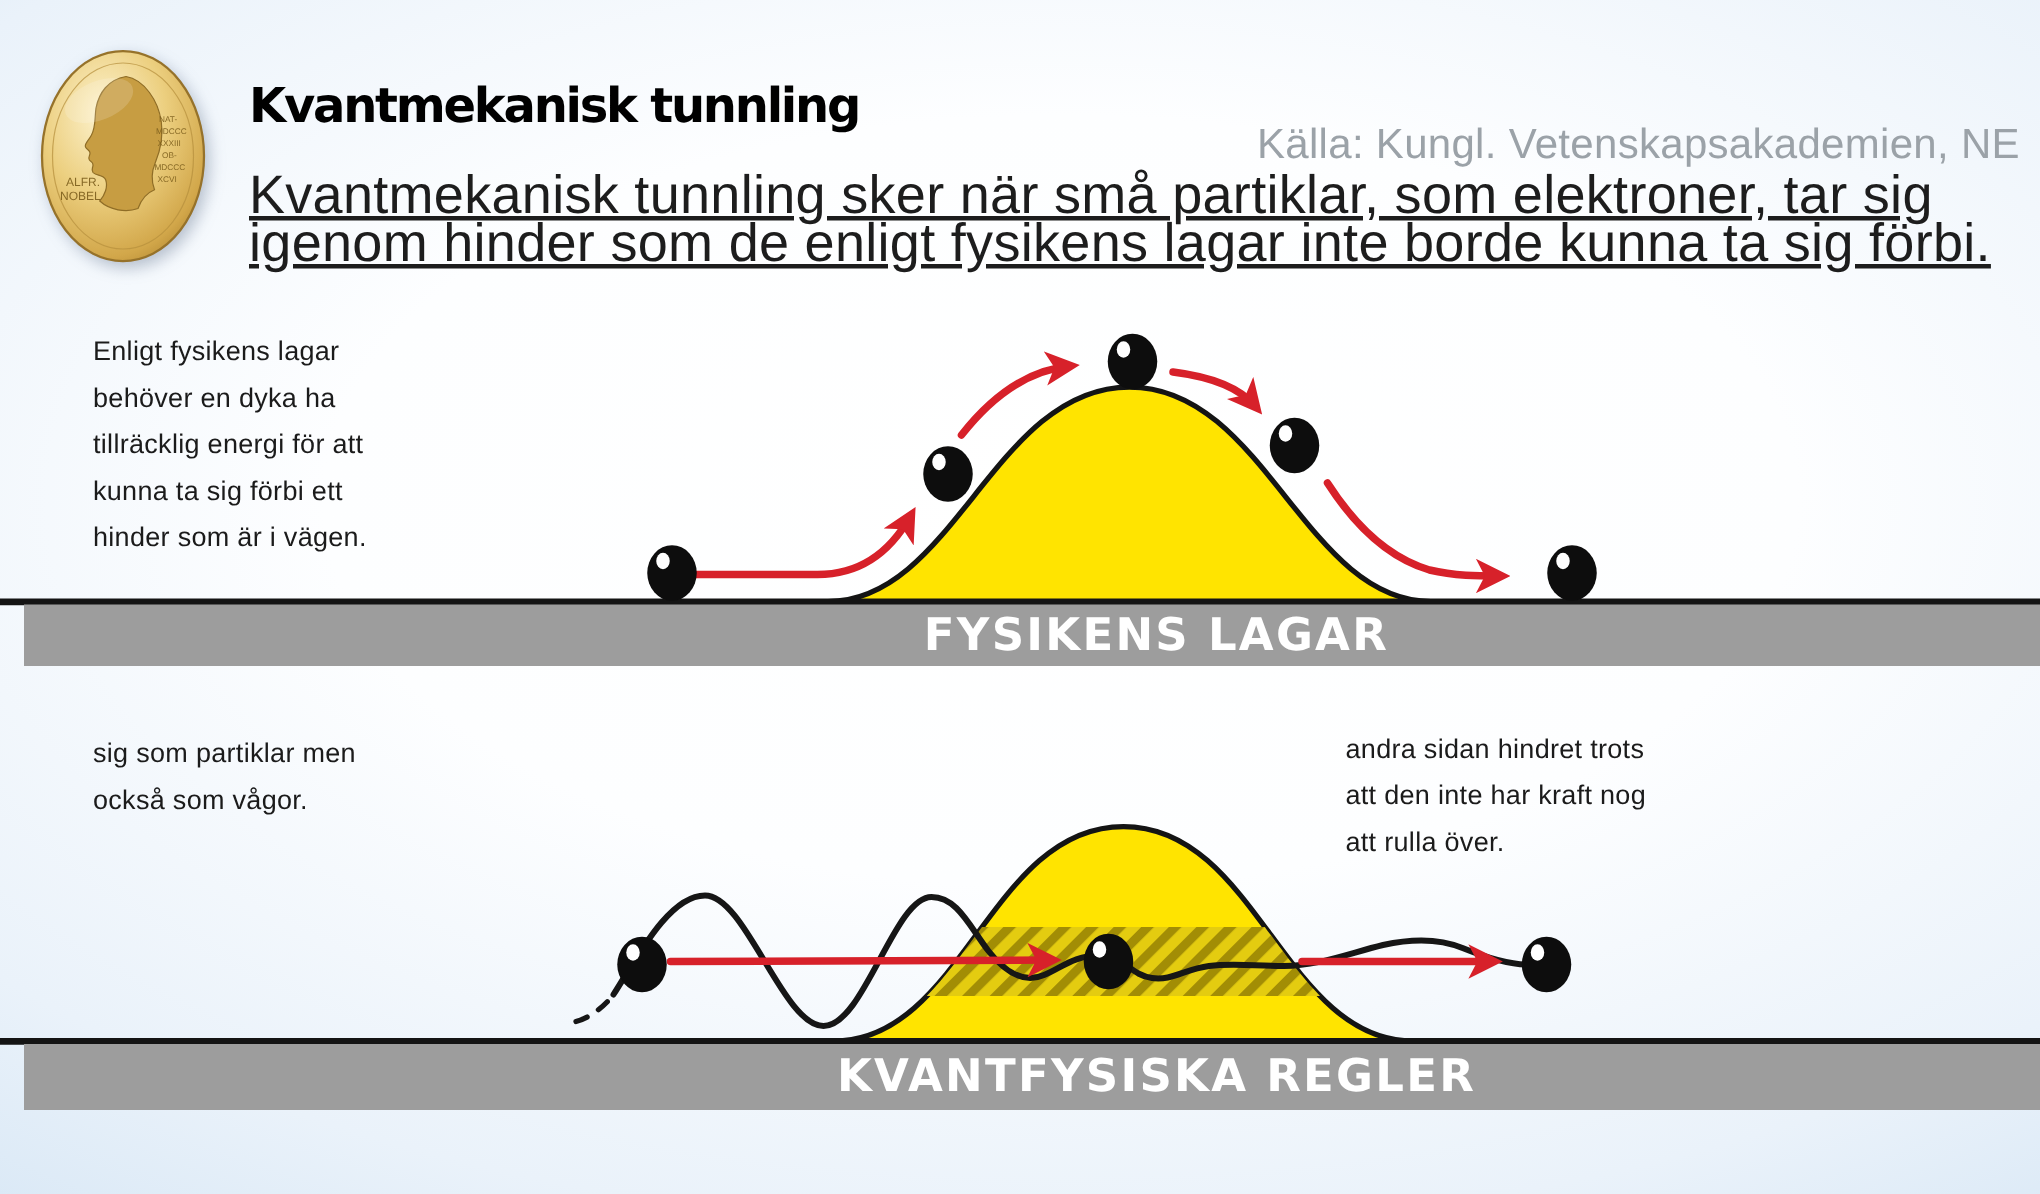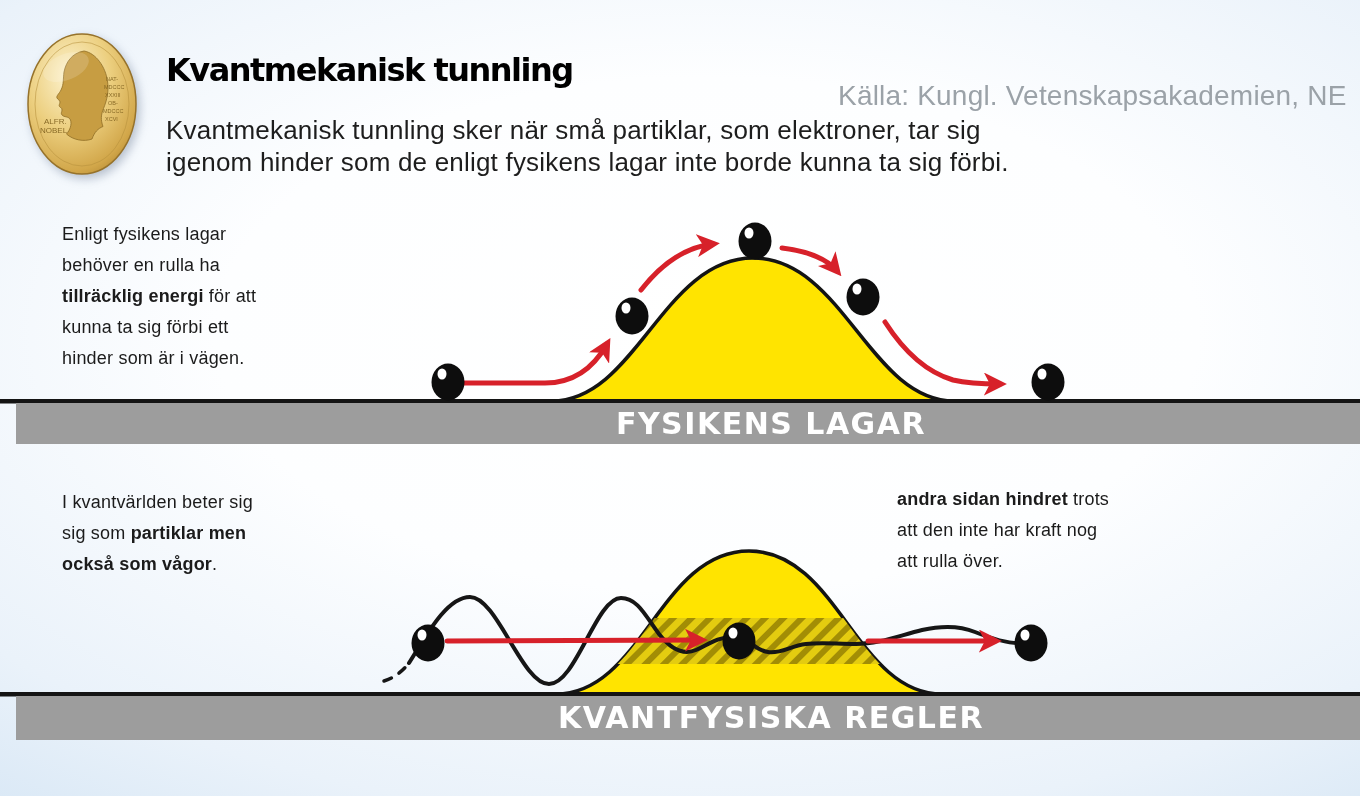--- a/index.html
+++ b/index.html
@@ -16,26 +16,26 @@
     position:relative;width:1360px;height:796px;overflow:hidden;
     background:radial-gradient(ellipse 95% 85% at 52% 42%, #ffffff 0%, #fdfeff 38%, #eaf2fa 72%, #cfe2f3 100%);
   }
   
   .medal{position:absolute;left:26px;top:28px;width:112px;height:150px;
          filter:drop-shadow(3px 4px 5px rgba(70,90,120,.35));}
   .mtxt{font-family:"Liberation Sans",sans-serif;fill:#7d5f1d;opacity:.9;}
   .title{position:absolute;left:166px;top:54px;font-family:"DejaVu Sans","Liberation Sans",sans-serif;
          font-weight:700;font-size:32px;line-height:1;letter-spacing:-1.5px;color:#000;}
   .source{position:absolute;left:838px;top:80px;font-size:28px;color:var(--source-gray);letter-spacing:.2px;}
-  .intro{position:absolute;left:166px;top:114px;font-size:26px;line-height:32px;color:#1d1d1d;letter-spacing:.2px;}
+  .intro{position:absolute;left:166px;top:114px;font-size:36px;line-height:32px;color:#1d1d1d;letter-spacing:.2px;text-decoration:underline;}
   .intro div{white-space:nowrap;}
   
   .copy{position:absolute;font-size:18px;line-height:31px;color:#1b1b1b;letter-spacing:.2px;}
   .copy div{white-space:nowrap;}
-  .copy .b{font-weight:700;}
+  .copy .b{font-weight:400;}
   .copy-classical{left:62px;top:219px;}
   .copy-quantum-left{left:62px;top:487px;}
   .copy-quantum-right{left:897px;top:484px;}
   
   .bar{position:absolute;left:16px;width:1360px;background:var(--bar-gray);}
   .bar1{top:403px;height:41px;}
   .bar2{top:696px;height:44px;}
   .bar-label{display:block;text-align:center;transform:translateX(75px);color:#fff;
              font-family:"DejaVu Sans","Liberation Sans",sans-serif;font-weight:700;
              font-size:30px;letter-spacing:1.5px;}
@@ -170,27 +170,26 @@
 
   <h1 class="title">Kvantmekanisk tunnling</h1>
   <span class="source">Källa: Kungl. Vetenskapsakademien, NE</span>
   <div class="intro">
     <div>Kvantmekanisk tunnling sker när små partiklar, som elektroner, tar sig</div>
     <div>igenom hinder som de enligt fysikens lagar inte borde kunna ta sig förbi.</div>
   </div>
 
   <div class="copy copy-classical">
       <div><span>Enligt fysikens lagar</span></div>
-      <div><span>behöver en rulla ha</span></div>
+      <div><span>behöver en dyka ha</span></div>
       <div><span class="b">tillräcklig energi</span><span> för att</span></div>
       <div><span>kunna ta sig förbi ett</span></div>
       <div><span>hinder som är i vägen.</span></div>
     </div>
   <div class="copy copy-quantum-left">
-      <div><span>I kvantvärlden beter sig</span></div>
       <div><span>sig som </span><span class="b">partiklar men</span></div>
       <div><span class="b">också som vågor</span><span>.</span></div>
     </div>
   <div class="copy copy-quantum-right">
       <div><span class="b">andra sidan hindret</span><span> trots</span></div>
       <div><span>att den inte har kraft nog</span></div>
       <div><span>att rulla över.</span></div>
     </div>
 
 </div>

